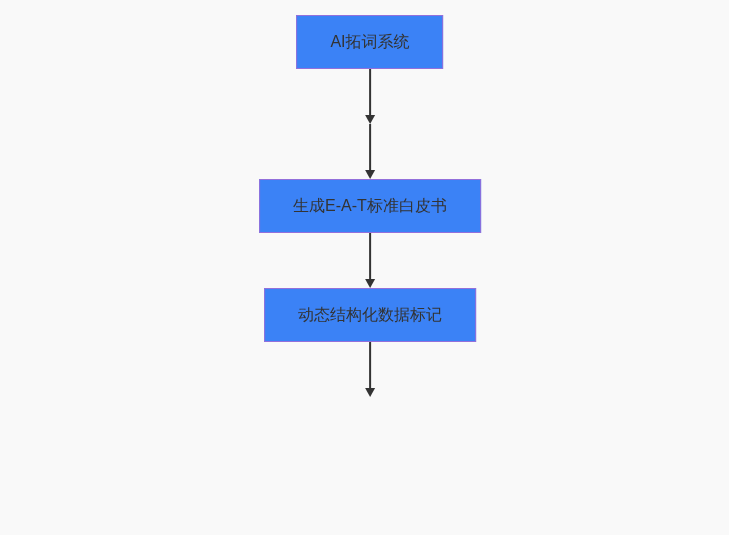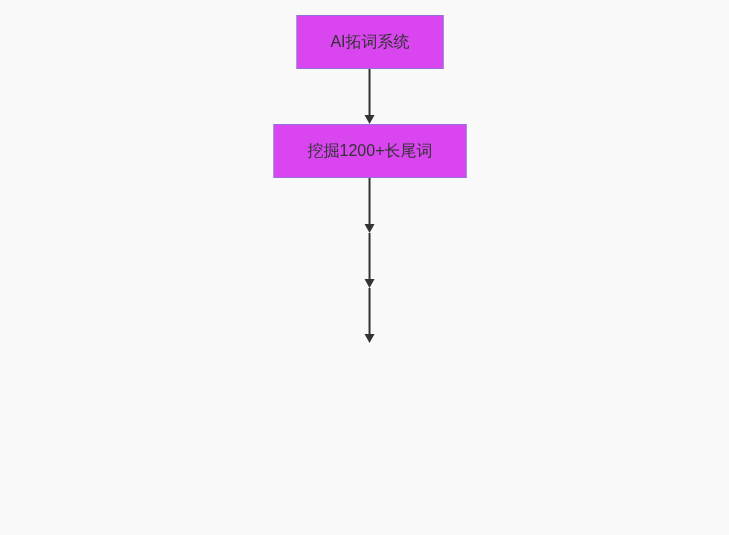--- a/index.html
+++ b/index.html
@@ -20,21 +20,21 @@
     left: 370px;
     transform: translateX(-50%);
     display: flex;
     flex-direction: column;
     align-items: center;
   }
   .node {
     box-sizing: border-box;
     height: 54px;
     padding: 0 33px;
-    background: #d946ef;
+    background: #3b82f6;
     border: 1.5px solid #9370DB;
     display: flex;
     align-items: center;
     justify-content: center;
     font-size: 16px;
     color: #333333;
     white-space: nowrap;
   }
   .connector {
     height: 55px;
@@ -63,35 +63,38 @@
 
   <div class="node">
     <span>AI拓词系统</span>
   </div>
 
   <div class="connector">
     <div class="line"></div>
     <div class="head"></div>
   </div>
 
+
+  <div class="connector">
+    <div class="line"></div>
+    <div class="head"></div>
+  </div>
+
   <div class="node">
-    <span>挖掘1200+长尾词</span>
+    <span>生成E-A-T标准白皮书</span>
   </div>
 
   <div class="connector">
     <div class="line"></div>
     <div class="head"></div>
   </div>
 
-
-  <div class="connector">
-    <div class="line"></div>
-    <div class="head"></div>
+  <div class="node">
+    <span>动态结构化数据标记</span>
   </div>
-
 
   <div class="connector">
     <div class="line"></div>
     <div class="head"></div>
   </div>
 
 
 </div>
 
 </body></html>

